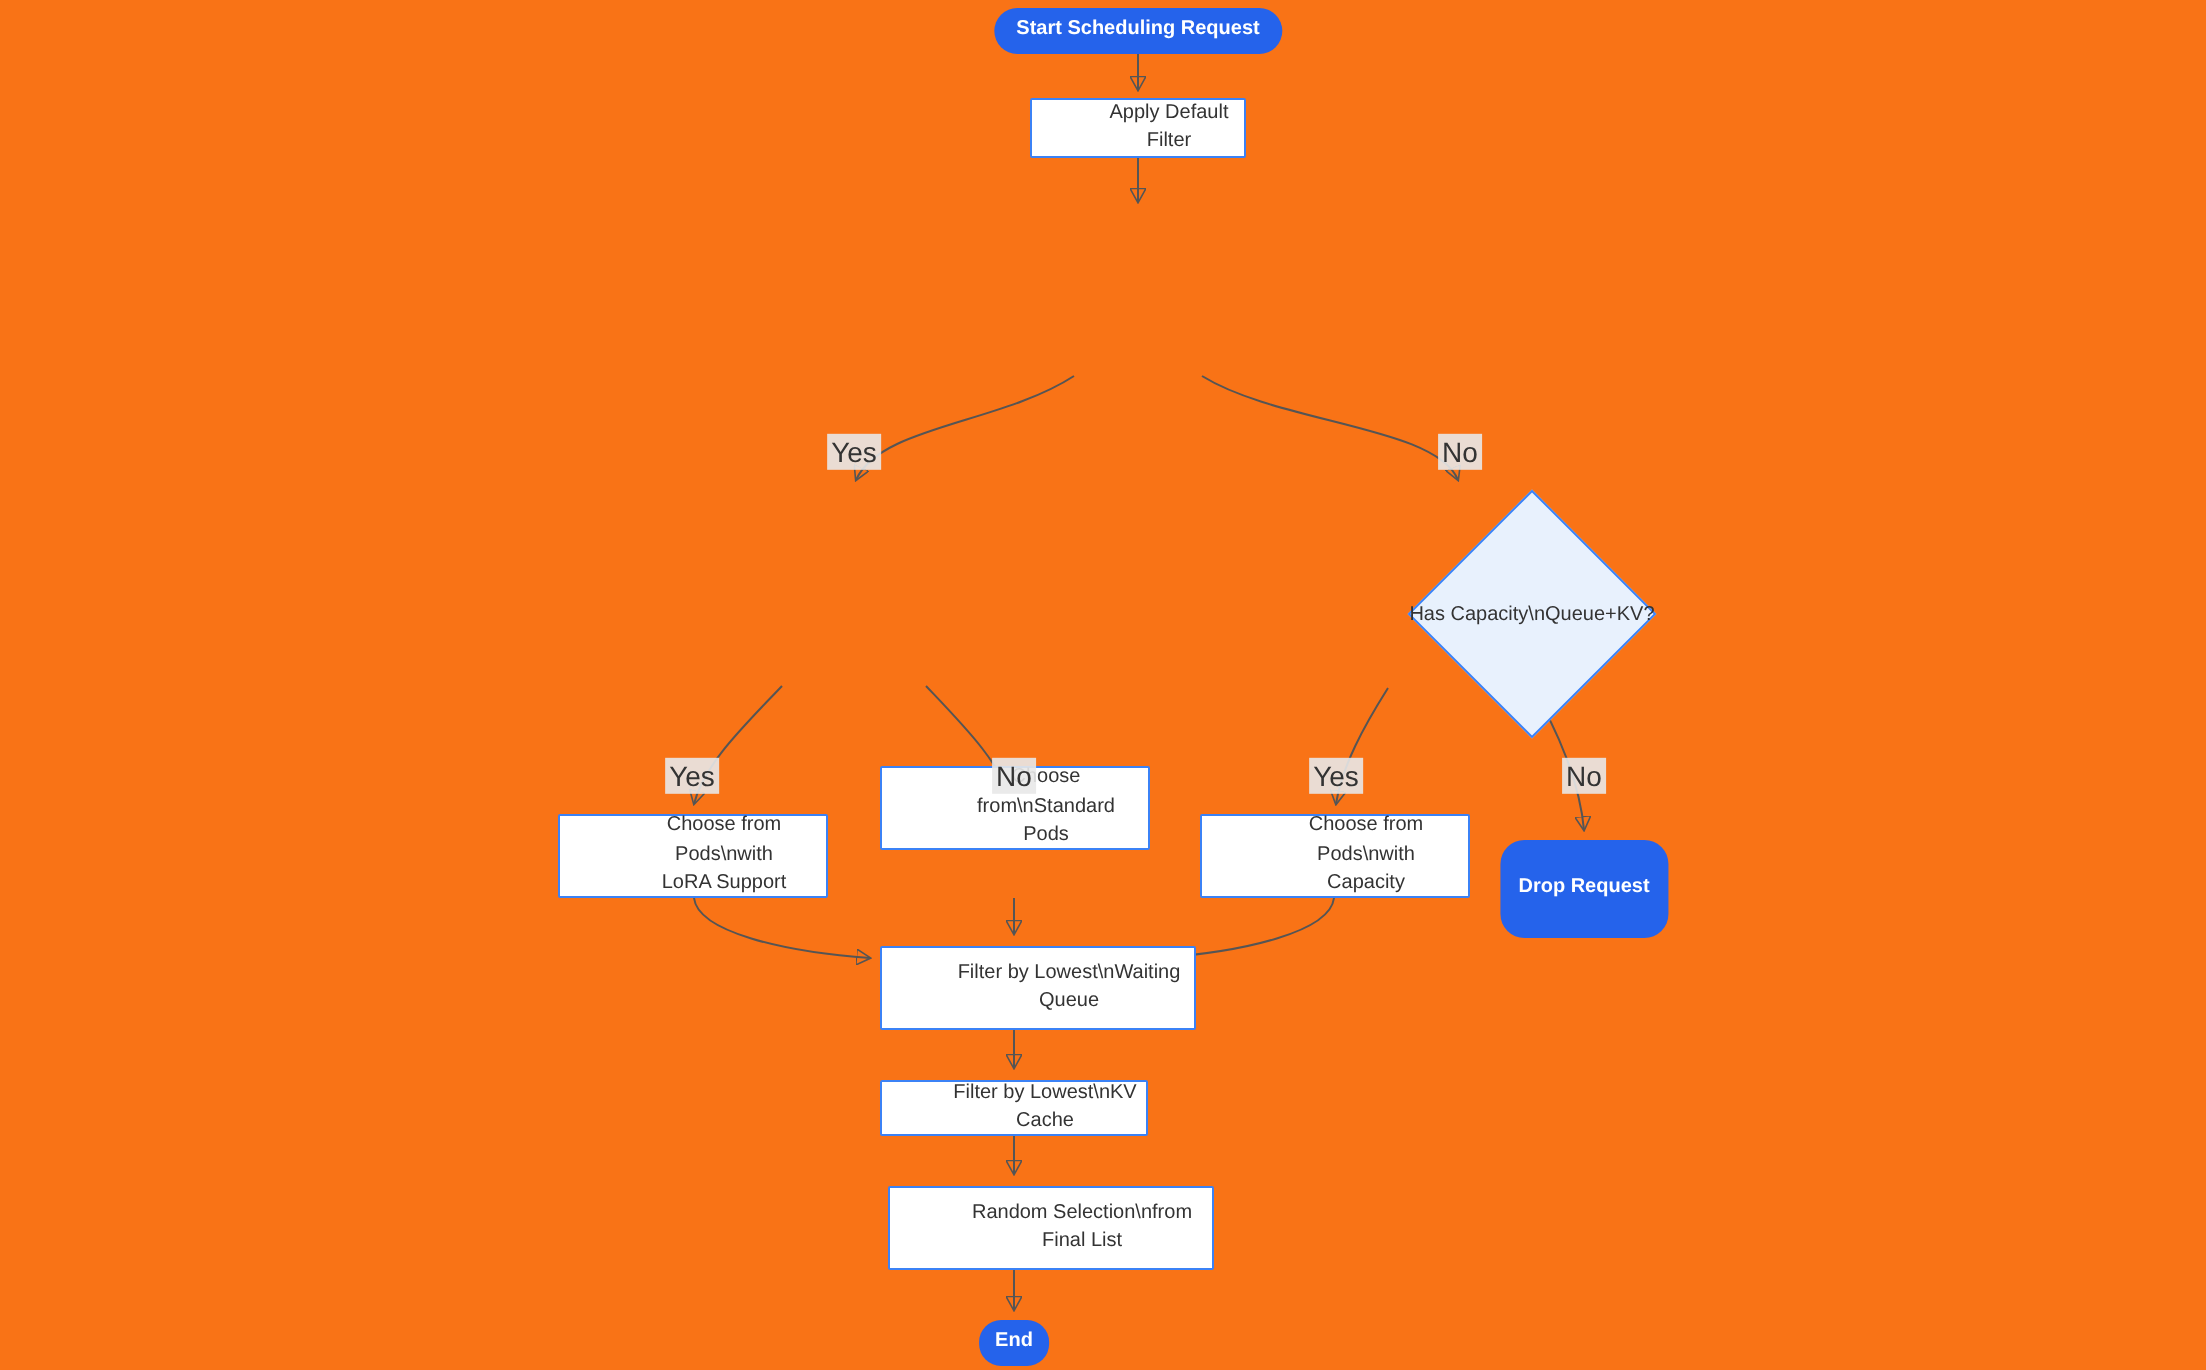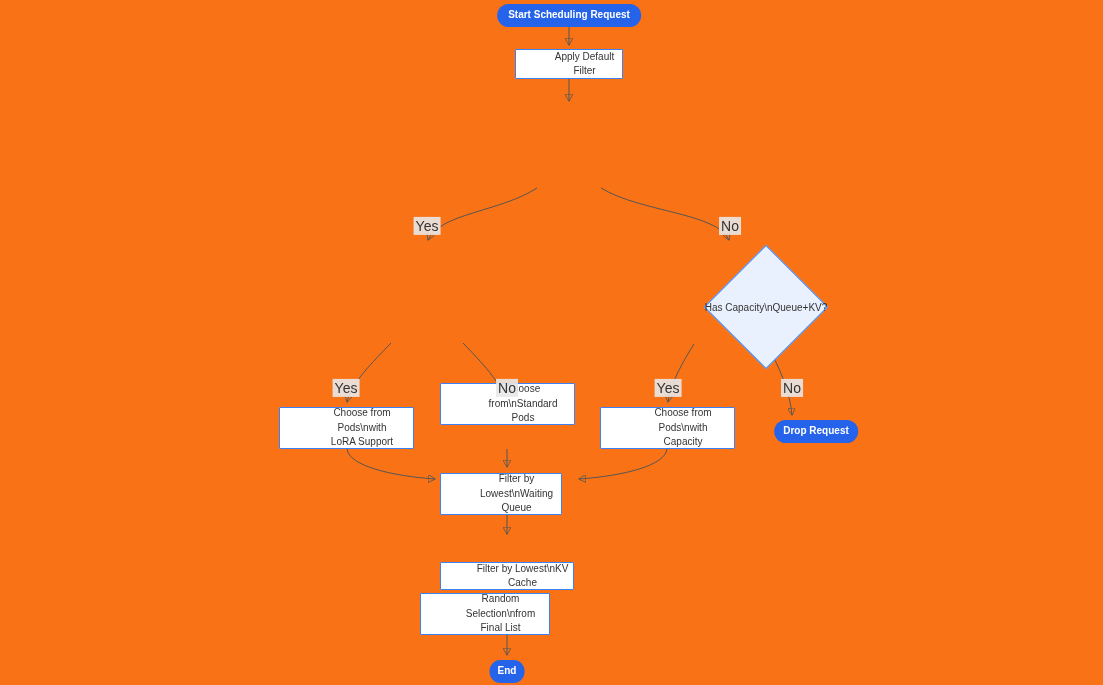--- a/index.html
+++ b/index.html
@@ -97,41 +97,41 @@
     <path d="M347,449 C349,466 392,476 435,479" marker-end="url(#arrow)"></path>
     <path d="M507,449 L507,467" marker-end="url(#arrow)"></path>
     <path d="M667,449 C665,466 622,476 579,479" marker-end="url(#arrow)"></path>
     <path d="M507,515 L507,534" marker-end="url(#arrow)"></path>
     <path d="M507,568 L507,587" marker-end="url(#arrow)"></path>
     <path d="M507,635 L507,655" marker-end="url(#arrow)"></path>
   </svg>
 
   <div class="node stadium-node" style="left:569px; top:4px;">Start Scheduling Request</div>
 
-  <div class="node stadium-node" style="left:816px; top:420px; padding:4px 9px;">Drop Request</div>
+  <div class="node stadium-node" style="left:792px; top:420px; padding:17px 9px;">Drop Request</div>
 
   <div class="node stadium-node" style="left:507px; top:660px; padding:4px 8px; border-radius:11px;text-align:center;">End</div>
 
   <div class="node rect-node" style="left:515px; top:49px; width:108px; height:30px;">Apply Default Filter</div>
 
   <div class="node rect-node" style="left:279px; top:407px; width:135px; height:42px;">Choose from Pods\nwith
 LoRA Support</div>
 
   <div class="node rect-node" style="left:440px; top:383px; width:135px; height:42px;">Choose from\nStandard
 Pods</div>
 
   <div class="node rect-node" style="left:600px; top:407px; width:135px; height:42px;">Choose from Pods\nwith
 Capacity</div>
 
-  <div class="node rect-node" style="left:440px; top:473px; width:122px; height:42px;">Filter by Lowest\nWaiting
+  <div class="node rect-node" style="left:440px; top:473px; width:158px; height:42px;">Filter by Lowest\nWaiting
 Queue</div>
 
-  <div class="node rect-node" style="left:440px; top:540px; width:134px; height:28px;margin-top:22px;">Filter by Lowest\nKV Cache</div>
+  <div class="node rect-node" style="left:440px; top:540px; width:134px; height:28px;">Filter by Lowest\nKV Cache</div>
 
-  <div class="node rect-node" style="left:420px; top:593px; width:130px; height:42px;">Random Selection\nfrom
+  <div class="node rect-node" style="left:444px; top:593px; width:163px; height:42px;">Random Selection\nfrom
 Final List</div>
 
 
 
   <div class="diamond-box" style="left:668px; top:245px; width:124px; height:124px;margin-left:36px;">
     <div class="diamond-shape" style="width:88px; height:88px;"></div>
     <div class="diamond-label">Has Capacity\nQueue+KV?</div>
   </div>
 
   <div class="edge-label" style="left:427px; top:226px;">Yes</div>

